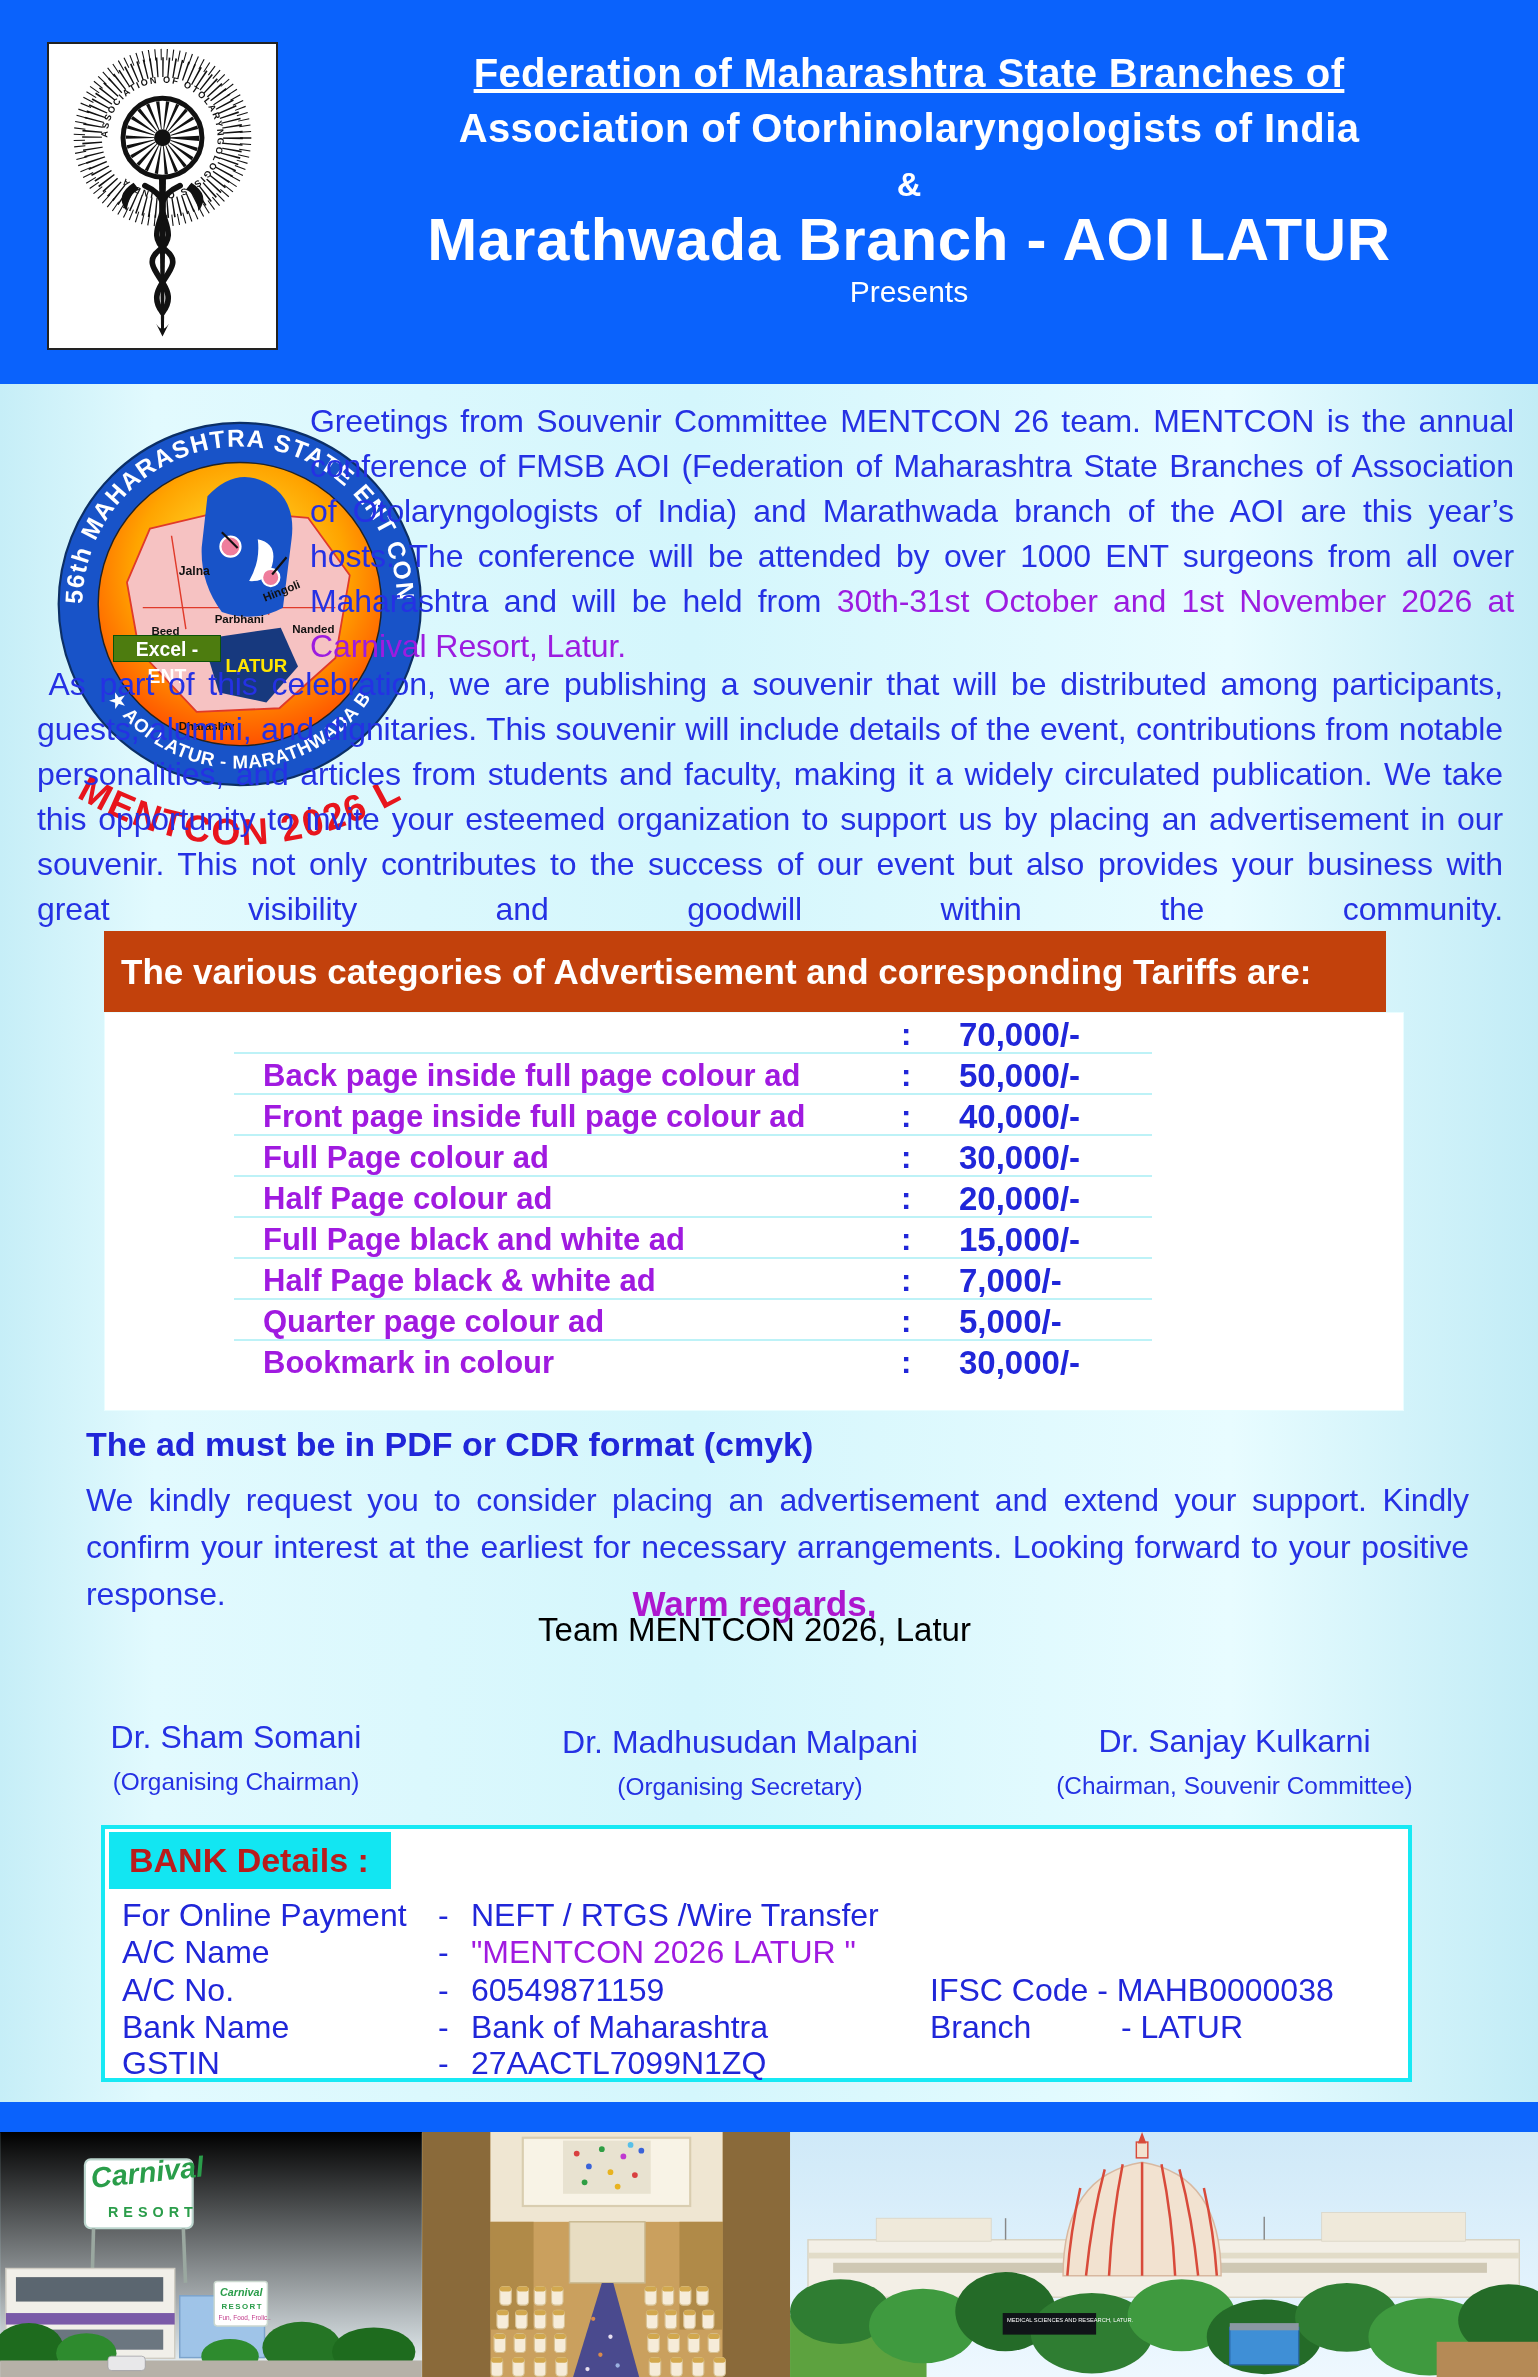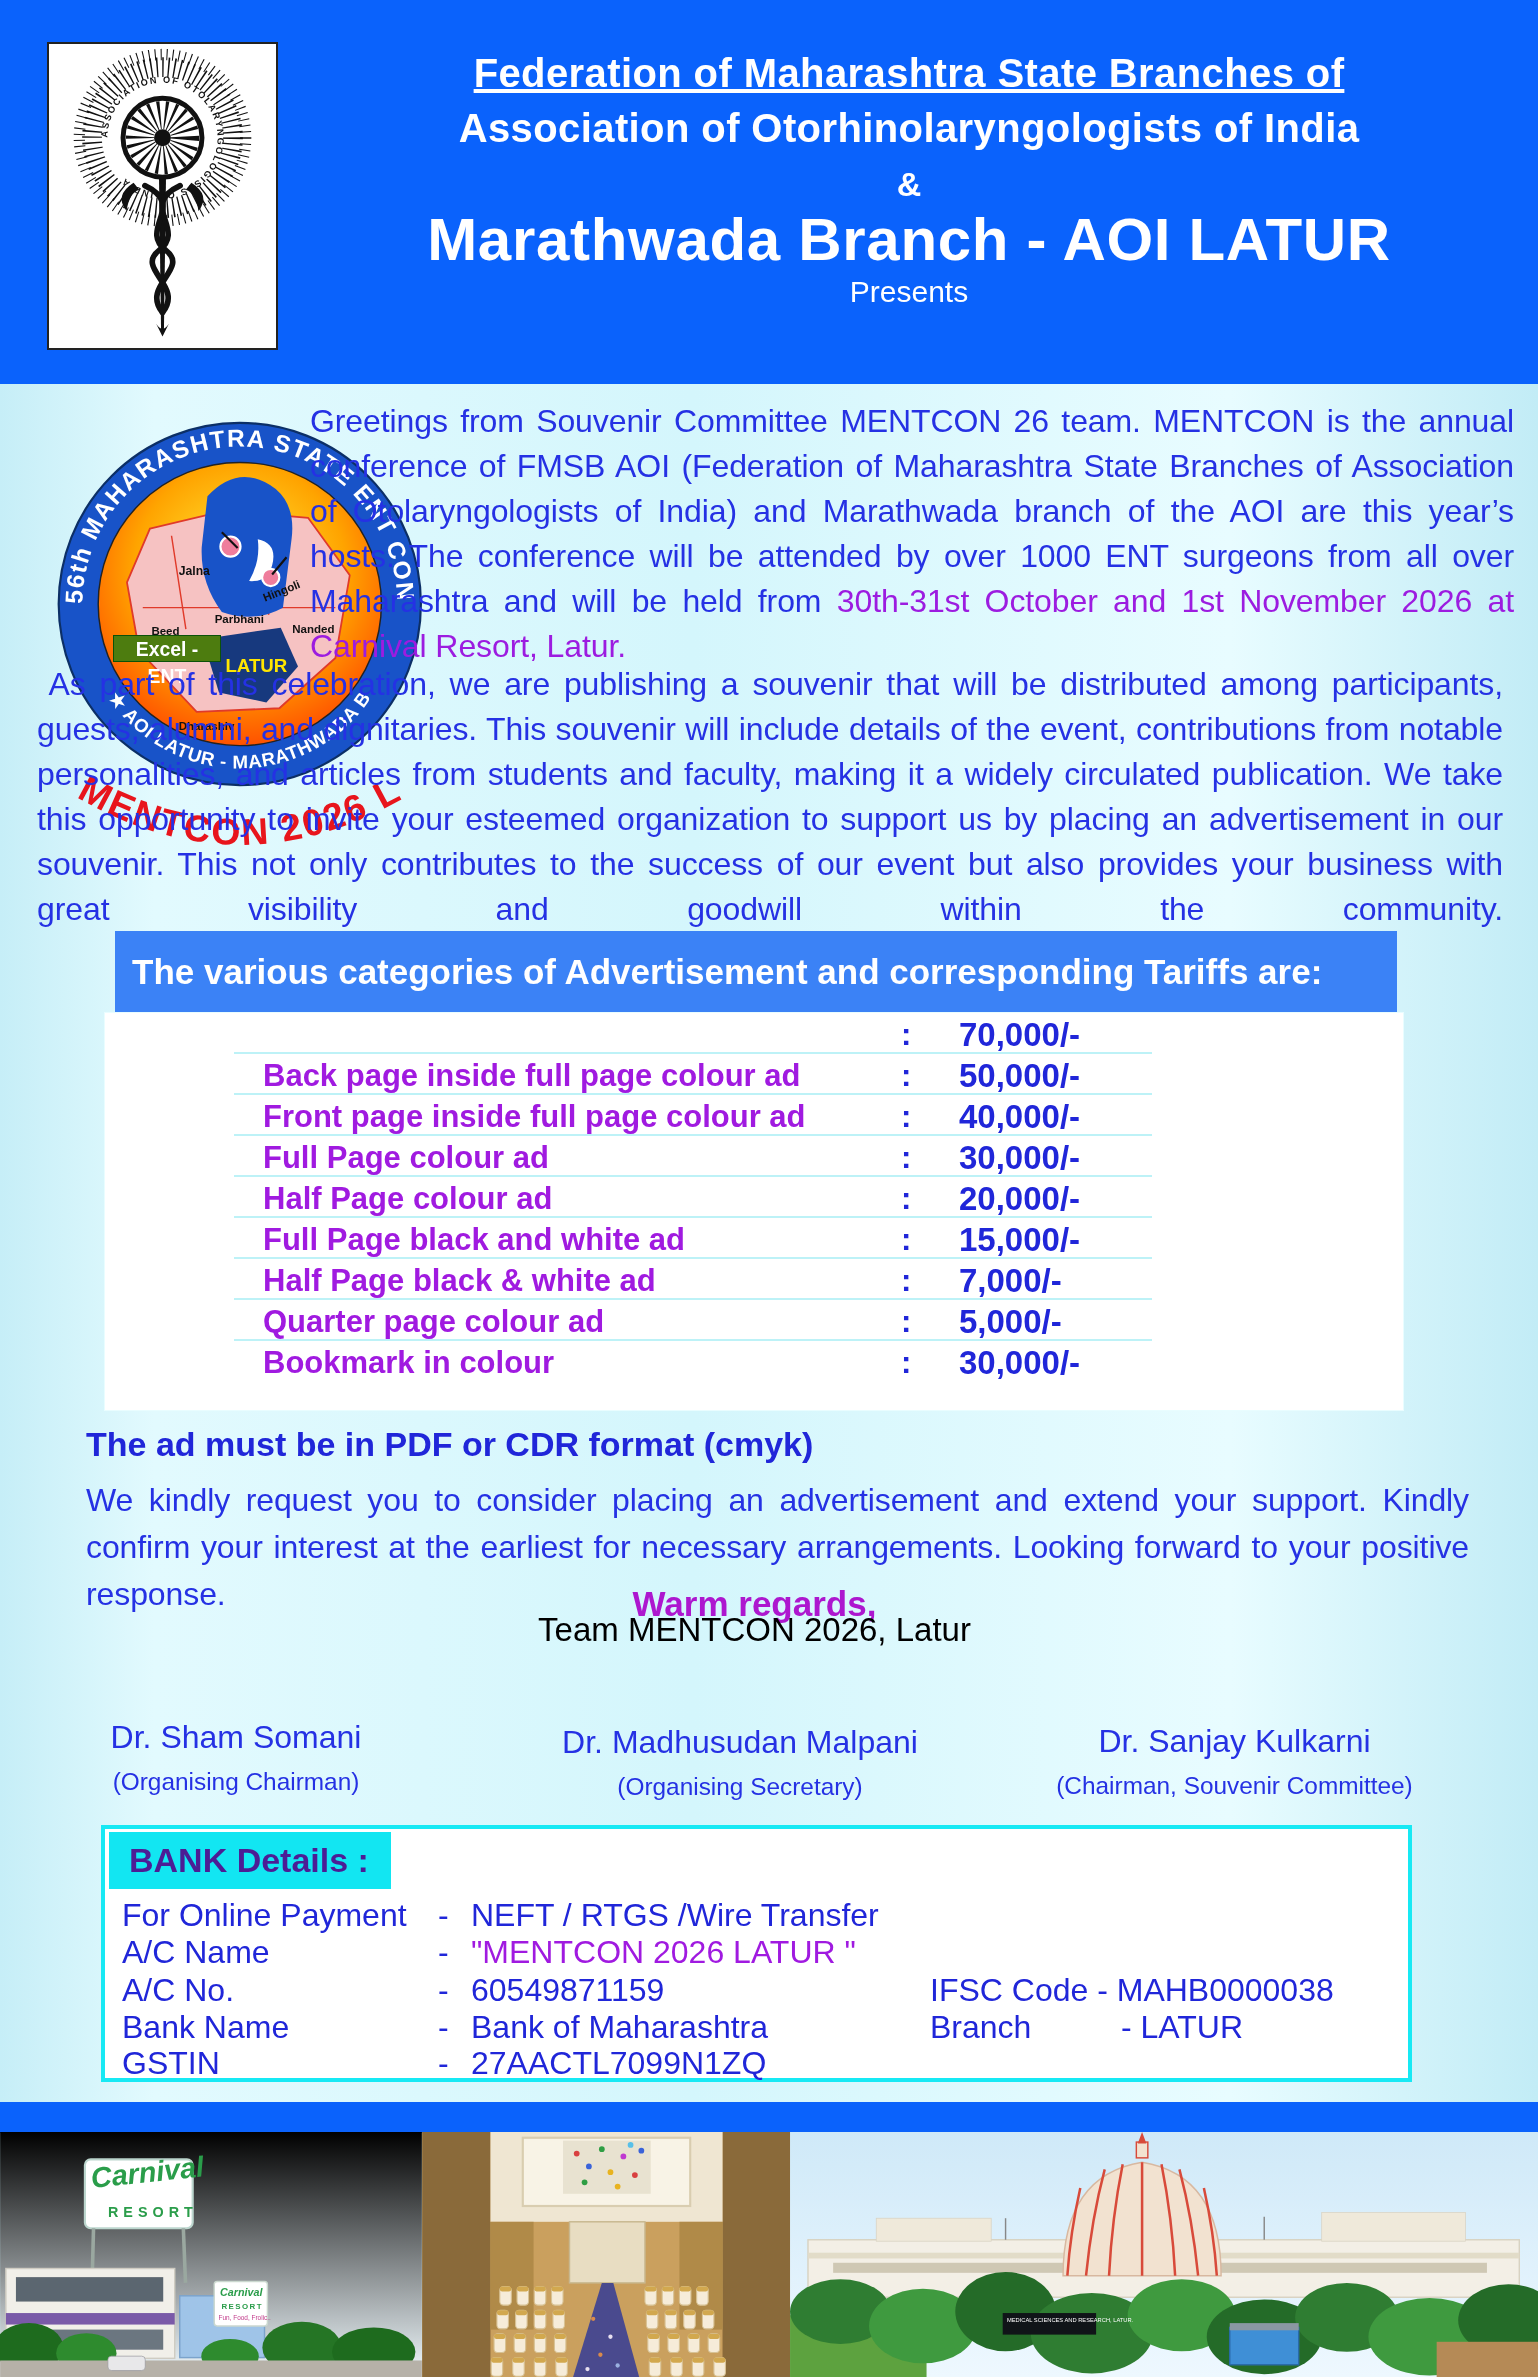--- a/index.html
+++ b/index.html
@@ -20,21 +20,21 @@
   .ht-presents{font-size:30px;margin-top:4.3px;}
   
   .mentcon-logo{left:42px;top:392px;width:392px;height:460px;}
   .badge{left:113px;top:635px;width:108px;height:27px;background:#4d7c0f;border:1.4px solid #0c5209;
          color:#fff;font-weight:bold;font-size:19.4px;text-align:center;line-height:27px;box-sizing:border-box;}
   .para{color:#2531e4;font-size:32px;line-height:45px;text-align:justify;letter-spacing:-0.1px;}
   .para1{left:310px;top:399px;width:1204px;}
   .para2{left:37px;top:662px;width:1466px;text-align-last:justify;text-indent:11.5px;}
   .purple-text{color:#9c1ce0;}
   
-  .tariff-band{left:115px;top:931px;width:1282px;height:81px;background:#3b82f6;color:#ffffff;
+  .tariff-band{left:104px;top:931px;width:1282px;height:81px;background:#c2410c;color:#ffffff;
                font-size:35px;font-weight:bold;line-height:81px;padding-left:17px;box-sizing:border-box;}
   .tariff-box{left:104px;top:1012px;width:1300px;height:399px;background:#ffffff;border:1.4px solid #e9fdff;box-sizing:border-box;}
   .t-row{position:relative;height:41px;}
   .t-row:not(:last-child)::after{content:"";position:absolute;left:129px;width:918px;bottom:0;border-bottom:2.9px solid #bdf2f7;}
   .t-label{position:absolute;left:158px;top:4.3px;color:#a01ae0;font-weight:bold;font-size:31px;}
   .t-colon{position:absolute;left:796px;top:4.3px;color:#2026d9;font-weight:bold;font-size:31px;}
   .t-value{position:absolute;left:854px;top:2.9px;color:#2026d9;font-weight:bold;font-size:33px;}
   
   .format-note{left:86px;top:1425px;font-size:34px;font-weight:bold;color:#2026d9;}
   .para3{left:86px;top:1477px;width:1383px;line-height:47px;}
@@ -42,21 +42,21 @@
   .team{left:0;top:1611px;width:1509px;text-align:center;color:#000000;font-size:33px;}
   
   .sig{top:1719px;text-align:center;color:#2531e4;}
   .sig .name{font-size:32px;}
   .sig .role{font-size:24.4px;margin-top:11.5px;}
   .sig1{left:49px;width:374px;}
   .sig2{left:510px;width:460px;top:1724px;}
   .sig3{left:999px;width:471px;top:1723px;}
   
   .bank-box{left:101px;top:1825px;width:1311px;height:257px;background:#ffffff;border:4.3px solid #17e9f4;box-sizing:border-box;}
-  .bank-label{left:109px;top:1832px;width:282px;height:57px;background:#12e6f2;color:#4c1d95;
+  .bank-label{left:109px;top:1832px;width:282px;height:57px;background:#12e6f2;color:#b91c1c;
               font-size:34px;font-weight:bold;line-height:57px;padding-left:20px;box-sizing:border-box;}
   .bank-row{position:absolute;color:#2026d9;font-size:32px;white-space:nowrap;}
   .b-label{position:absolute;left:122px;}
   .b-dash{position:absolute;left:438px;}
   .b-value{position:absolute;left:471px;}
   .b-right{position:absolute;left:930px;}
   .b-right2{position:absolute;left:1121px;}
   .bank-purple{color:#a01ae0;}
   
   .blue-band{left:0;top:2102px;width:1538px;height:31px;background:#0a62fc;}

